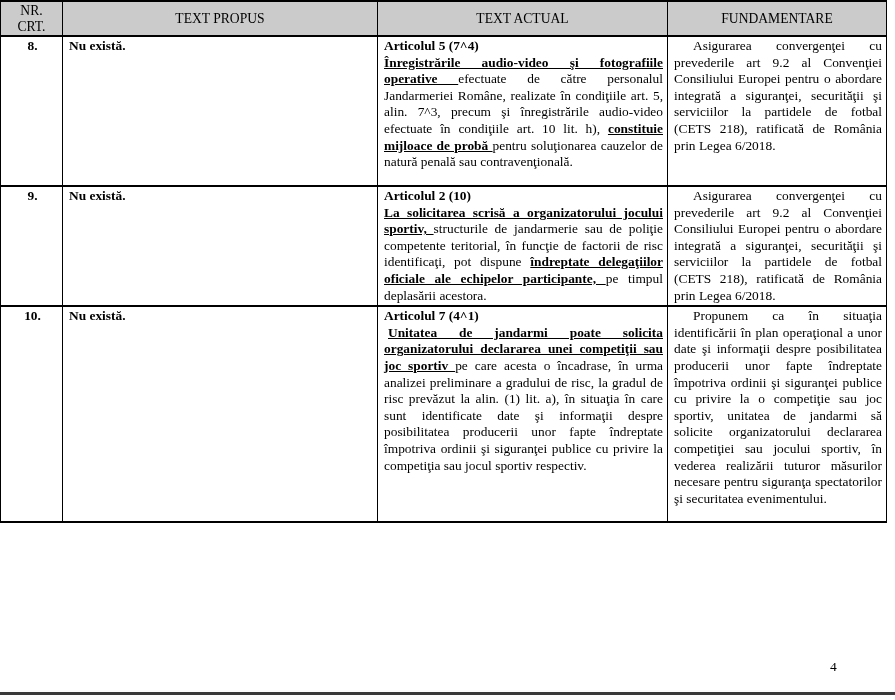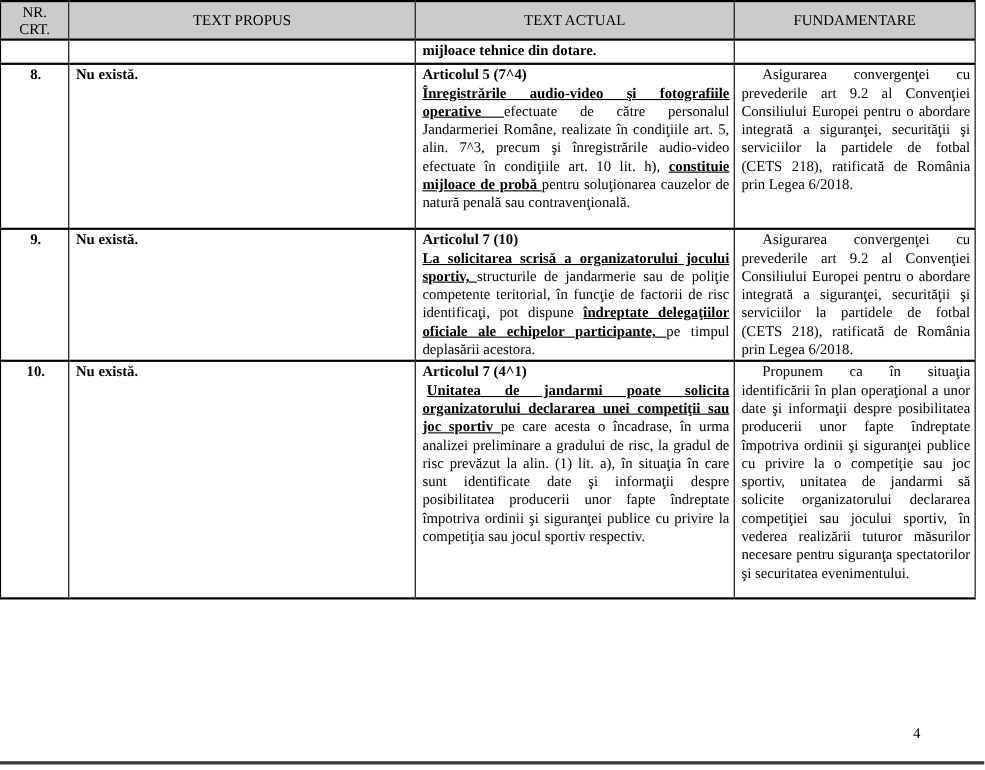--- a/index.html
+++ b/index.html
@@ -101,46 +101,38 @@
       <tr style="height:33px;">
         <th class="nrcrt-h">NR.
 CRT.</th>
         <th>TEXT PROPUS</th>
         <th>TEXT ACTUAL</th>
         <th>FUNDAMENTARE</th>
       </tr>
     </thead>
     <tbody>
 
-      <tr style="height:22px;">
-        <td></td>
-        <td></td>
-        <td>
-          <div class="carry-text">mijloace tehnice din dotare.</div>
-        </td>
-        <td></td>
-      </tr>
 
       <tr style="height:150px;">
         <td class="nr-cell">8.</td>
         <td class="actual-cell">Nu există.</td>
         <td>
           <div class="cell-title">Articolul 5 (7^4)</div>
           <div class="para"><span class="b">Înregistrările audio-video şi fotografiile operative </span><span>efectuate de către personalul Jandarmeriei Române, realizate în condiţiile art. 5, alin. 7^3, precum şi înregistrările audio-video efectuate în condiţiile art. 10 lit. h), </span><span class="b">constituie mijloace de probă </span><span>pentru soluţionarea cauzelor de natură penală sau contravenţională.</span></div>
         </td>
         <td>
           <div class="fund-para">Asigurarea convergenţei cu prevederile art 9.2 al Convenţiei Consiliului Europei pentru o abordare integrată a siguranţei, securităţii şi serviciilor la partidele de fotbal (CETS 218), ratificată de România prin Legea 6/2018.</div>
         </td>
       </tr>
 
       <tr style="height:120px;">
         <td class="nr-cell">9.</td>
         <td class="actual-cell">Nu există.</td>
         <td>
-          <div class="cell-title">Articolul 7 (10)</div>
+          <div class="cell-title">Articolul 2 (10)</div>
           <div class="para"><span class="b">La solicitarea scrisă a organizatorului jocului sportiv, </span><span>structurile de jandarmerie sau de poliţie competente teritorial, în funcţie de factorii de risc identificaţi, pot dispune </span><span class="b">îndreptate delegaţiilor oficiale ale echipelor participante, </span><span>pe timpul deplasării acestora.</span></div>
         </td>
         <td>
           <div class="fund-para">Asigurarea convergenţei cu prevederile art 9.2 al Convenţiei Consiliului Europei pentru o abordare integrată a siguranţei, securităţii şi serviciilor la partidele de fotbal (CETS 218), ratificată de România prin Legea 6/2018.</div>
         </td>
       </tr>
 
       <tr style="height:216px;">
         <td class="nr-cell">10.</td>
         <td class="actual-cell">Nu există.</td>

